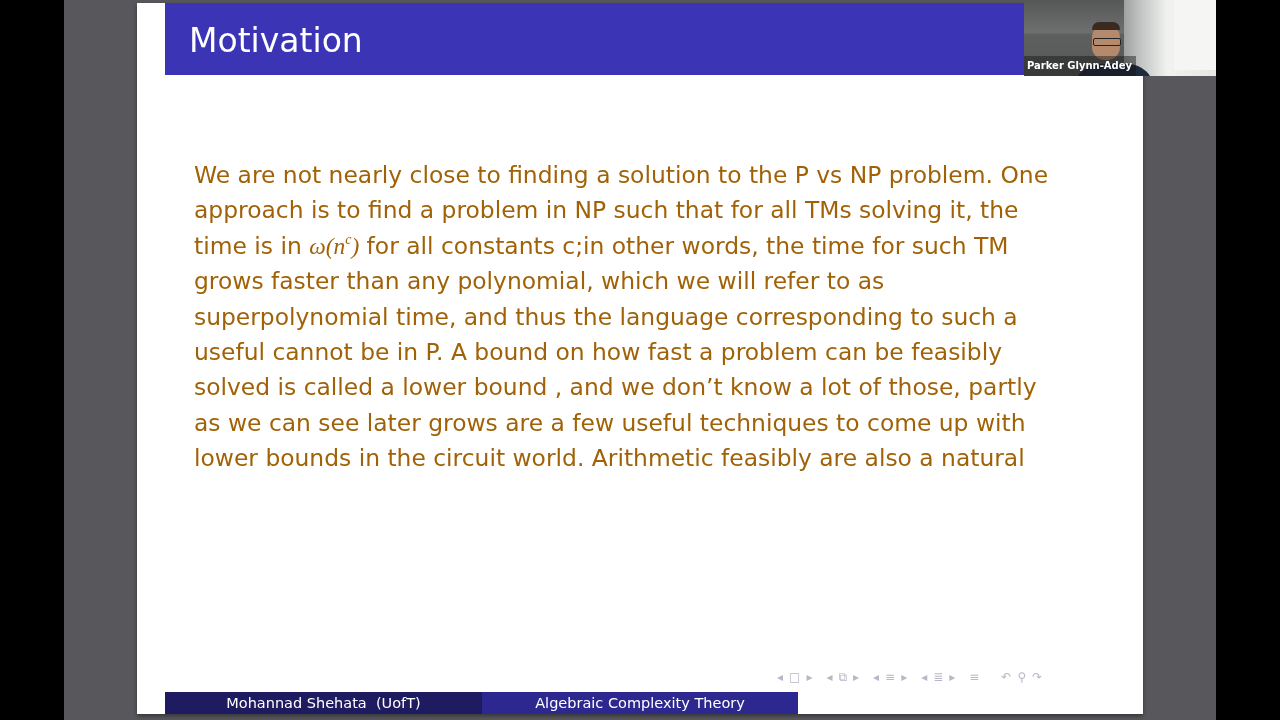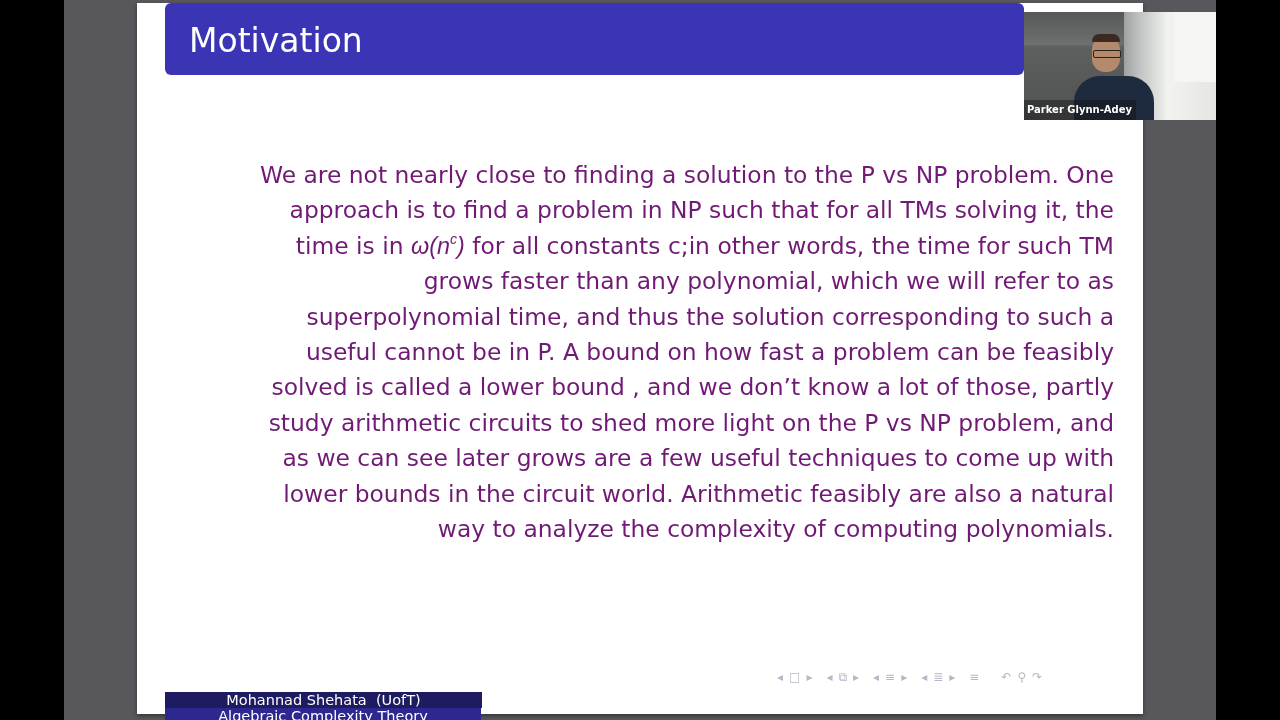--- a/index.html
+++ b/index.html
@@ -1,35 +1,35 @@
 <!DOCTYPE html>
 <html><head>
 <meta charset="utf-8">
 <style>
   html, body { margin:0; padding:0; }
   body { width:1280px; height:720px; position:relative; overflow:hidden; background:#000; font-family:"DejaVu Sans", sans-serif; }
   .left-black { position:absolute; left:0; top:0; width:64px; height:720px; background:#000; }
   .stage { position:absolute; left:64px; top:0; width:1152px; height:720px; background:#58585c; }
   .right-black { position:absolute; left:1216px; top:0; width:64px; height:720px; background:#000; }
   .slide { position:absolute; left:137px; top:3px; width:1006px; height:711px; background:#fff; box-shadow:0 2px 4px rgba(0,0,0,0.4); }
-  .frametitle { position:absolute; left:28px; top:0; width:859px; height:72px; background:#3b34b4;border-radius:6px; }
+  .frametitle { position:absolute; left:28px; top:0; width:859px; height:72px; background:#3b34b4; }
   .frametitle span { position:absolute; left:24px; top:18px; color:#fff; font-size:33px; font-family:"DejaVu Sans", sans-serif; letter-spacing:0px; }
-  .body-text { position:absolute; left:57px; top:155px; width:920px; font-family:"DejaVu Sans", sans-serif; font-size:23.4px; line-height:35.4px; color:#701a75;text-align:right; }
+  .body-text { position:absolute; left:57px; top:155px; width:920px; font-family:"DejaVu Sans", sans-serif; font-size:23.4px; line-height:35.4px; color:#a16207; }
   .body-text .line { white-space:nowrap; display:block; }
-  .math { font-family:Liberation Sans, sans-serif; font-style:italic; }
+  .math { font-family:Liberation Serif, serif; font-style:italic; }
   .math sup { font-size:14px; vertical-align:10px; line-height:0; }
   .navsyms { position:absolute; left:640px; top:666px; height:16px; color:#b7b7c8; font-size:12px; display:flex; align-items:center; }
   .navsyms span { display:inline-block; margin-right:6px; }
   .navsyms .gap { margin-right:14px; }
-  .footer { position:absolute; left:28px; top:689px; height:22px; width:948px; display:flex; font-family:"DejaVu Sans", sans-serif; font-size:14.5px; color:#fff;flex-direction:column; }
+  .footer { position:absolute; left:28px; top:689px; height:22px; width:948px; display:flex; font-family:"DejaVu Sans", sans-serif; font-size:14.5px; color:#fff; }
   .footer .f { height:22px; display:flex; align-items:center; justify-content:center; }
   .f-author { width:317px; background:#1f1b61; }
   .f-title { width:316px; background:#2d2890;text-align:center; }
   .f-date { width:315px; background:#3b34b4; justify-content:space-between !important; padding:0 10px 0 14px; box-sizing:border-box;margin-top:48px; }
-  .webcam { position:absolute; left:1024px; top:12px; width:192px; height:108px; background:linear-gradient(90deg,#4b4d4d 0%,#6c6f6d 40%,#bfc2c0 60%,#f2f3f1 75%,#e5e6e4 100%); overflow:hidden; }
+  .webcam { position:absolute; left:1024px; top:0; width:192px; height:76px; background:linear-gradient(90deg,#4b4d4d 0%,#6c6f6d 40%,#bfc2c0 60%,#f2f3f1 75%,#e5e6e4 100%); overflow:hidden; }
   .webcam .wall { position:absolute; left:0; top:0; width:100px; height:108px; background:linear-gradient(180deg,#555857 0%,#6d706f 30%,#5d605f 32%,#4f5251 100%); }
   .webcam .head { position:absolute; left:68px; top:24px; width:28px; height:36px; border-radius:14px 14px 13px 13px; background:#b58a6c; }
   .webcam .hair { position:absolute; left:68px; top:22px; width:28px; height:8px; border-radius:14px 14px 2px 2px; background:#3a2a22; }
   .webcam .glasses { position:absolute; left:69px; top:38px; width:26px; height:6px; border:1px solid #222; border-radius:2px; }
   .webcam .body { position:absolute; left:50px; top:64px; width:80px; height:50px; background:#1e2a3e; border-radius:26px 26px 0 0; }
   .webcam .pane { position:absolute; left:150px; top:0; width:42px; height:70px; background:#f5f6f4; }
   .webcam .name { position:absolute; left:0; bottom:0; height:20px; line-height:20px; padding:0 4px 0 3px; background:rgba(20,20,20,0.45); color:#fff; font-size:10px; font-weight:bold; font-family:"DejaVu Sans", sans-serif; }
 </style>
 </head>
 <body>
@@ -42,27 +42,25 @@
 <div class="slide">
   <div class="frametitle">
     <span>Motivation</span>
   </div>
 
   <div class="body-text">
     <span class="line">We are not nearly close to finding a solution to the P vs NP problem. One</span>
     <span class="line">approach is to find a problem in NP such that for all TMs solving it, the</span>
     <span class="line"><span>time is in </span><span class="math"><span>ω(n</span><sup>c</sup><span>)</span></span><span> for all constants c;in other words, the time for such TM</span></span>
     <span class="line">grows faster than any polynomial, which we will refer to as</span>
-    <span class="line">superpolynomial time, and thus the solution corresponding to such a</span>
+    <span class="line">superpolynomial time, and thus the language corresponding to such a</span>
     <span class="line">useful cannot be in P. A bound on how fast a problem can be feasibly</span>
     <span class="line">solved is called a lower bound , and we don’t know a lot of those, partly</span>
-    <span class="line">study arithmetic circuits to shed more light on the P vs NP problem, and</span>
     <span class="line">as we can see later grows are a few useful techniques to come up with</span>
     <span class="line">lower bounds in the circuit world. Arithmetic feasibly are also a natural</span>
-    <span class="line">way to analyze the complexity of computing polynomials.</span>
   </div>
 
   <div class="navsyms">
     <span>◂</span>
     <span>□</span>
     <span class="gap">▸</span>
     <span>◂</span>
     <span>⧉</span>
     <span class="gap">▸</span>
     <span>◂</span>

